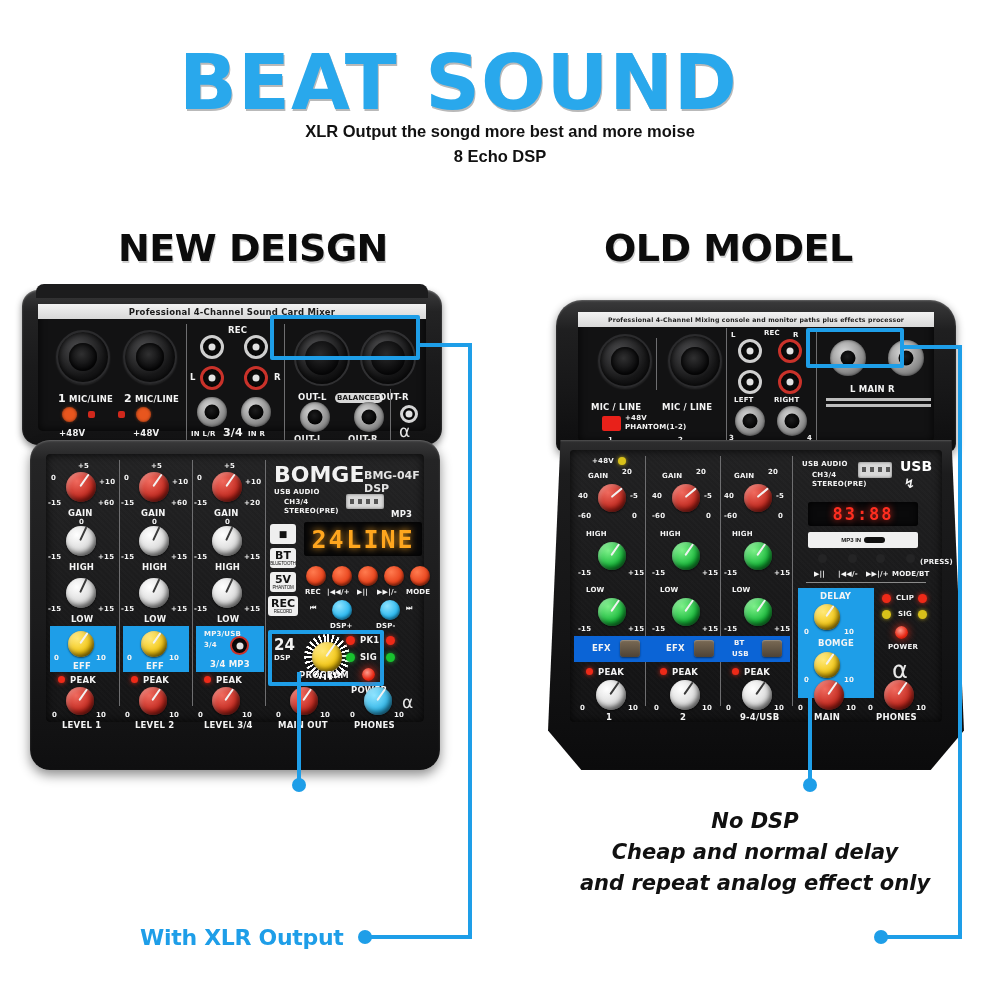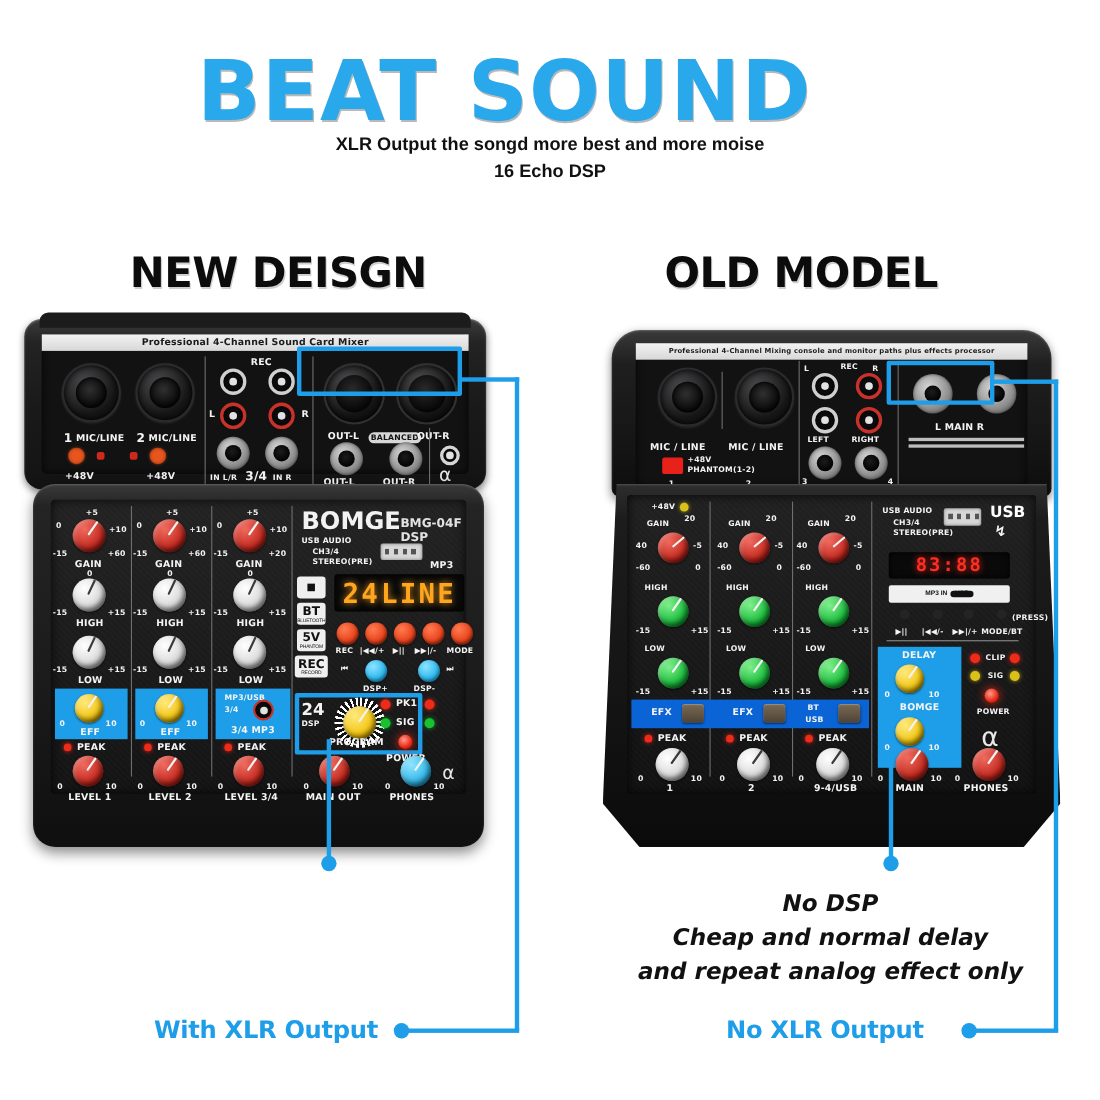--- a/index.html
+++ b/index.html
@@ -235,21 +235,21 @@
   .mp3strip span { font-size:6px; font-weight:bold; color:#111; }
   .usbpill { background:#111; color:#fff; border-radius:7px; padding:0 4px; font-size:6px; }
 </style>
 </head>
 <body>
 
 <div class="stage">
 
   <div class="hdr-title">BEAT SOUND</div>
   <div class="hdr-sub1">XLR Output the songd more best and more moise</div>
-  <div class="hdr-sub2">16 Echo DSP</div>
+  <div class="hdr-sub2">8 Echo DSP</div>
 
   <div class="col-head left">NEW DEISGN</div>
   <div class="col-head right">OLD MODEL</div>
 
   <div class="rear-l">
     <div class="rear-inner">
       <div class="silk-strip">
         <span>Professional 4-Channel Sound Card Mixer</span>
       </div>
 
@@ -814,15 +814,14 @@
   <div class="callout" style="left:808px; top:680px; width:4px; height:104px;"></div>
   <div class="dot" style="left:803px; top:778px;"></div>
 
   <div class="caption" style="left:550px; top:806px; width:410px;">
     <div>No DSP</div>
     <div>Cheap and normal delay</div>
     <div>and repeat analog effect only</div>
   </div>
 
   <div class="banner-text" style="left:140px; top:925px;">With XLR Output</div>
-  <div class="banner-text" style="left:660px; top:925px;">No XLR Output</div>
 
 </div>
 
 </body></html>

